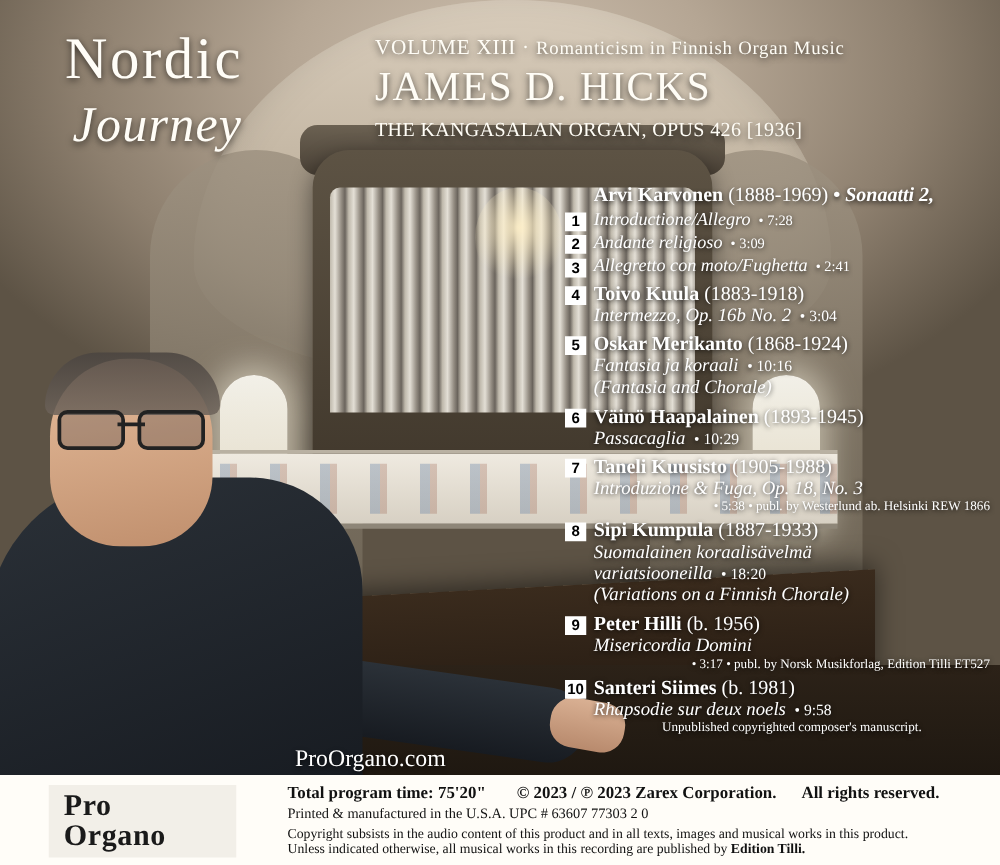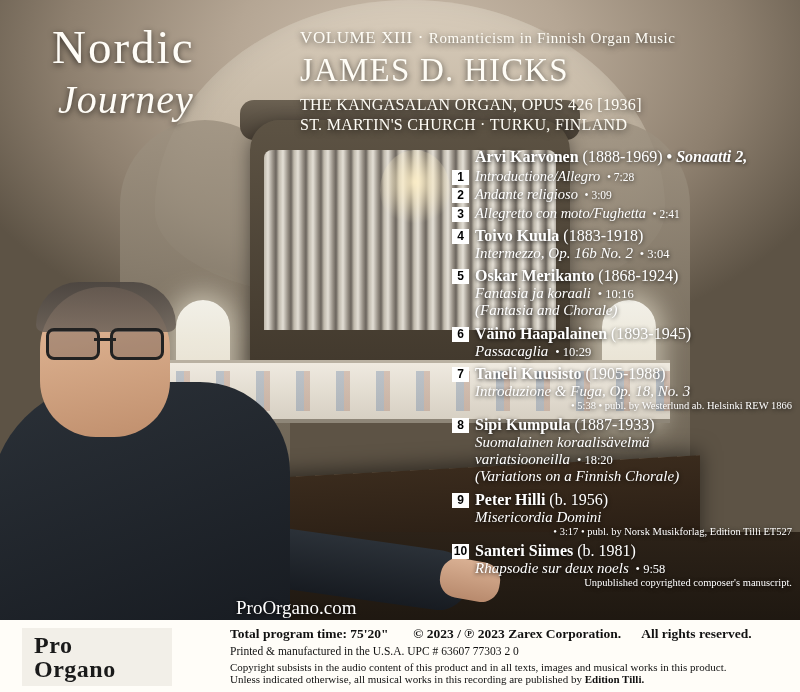--- a/index.html
+++ b/index.html
@@ -158,21 +158,21 @@
   }
   .numspace{flex:0 0 auto;width:17px;}
   .txt{flex:1 1 auto;}
   .composer{font-size:16px;font-weight:bold;line-height:1.12;}
   .composer .yrs{font-weight:normal;}
   .work{font-size:15px;font-style:italic;line-height:1.15;}
   .work .dur{font-style:normal;font-size:12.5px;}
   .mvt{font-size:14.5px;font-style:italic;line-height:1.2;}
   .mvt .dur{font-style:normal;font-size:11.5px;}
   .note{font-size:10.5px;text-align:right;font-style:normal;}
-  .note.center{text-align:right;}
+  .note.center{text-align:center;}
   .bullet{font-style:normal;}
   
   .proorg{
     position:absolute;left:236px;top:597px;font-size:19px;font-weight:normal;
     color:#fff;text-shadow:0 1px 4px rgba(0,0,0,.8);
     font-family:"Liberation Serif",serif;
   }
   .footer{
     position:absolute;left:0;bottom:0;width:800px;height:72px;
     background:#fffdf8;
@@ -180,21 +180,21 @@
   .footer .inner{
     position:absolute;left:230px;top:6px;width:560px;color:#111;
     font-family:"Liberation Serif",serif;
   }
   .f1{font-size:13.5px;font-weight:bold;}
   .f1 .sp{display:inline-block;}
   .f2{font-size:11.5px;margin-top:3px;}
   .f3{font-size:11px;margin-top:4px;}
   .f4{font-size:11px;}
   .logo{
-    position:absolute;left:22px;bottom:6px;width:150px;height:58px;
+    position:absolute;left:39px;bottom:6px;width:150px;height:58px;
     background:#f2efe8;
     display:flex;flex-direction:column;justify-content:center;
     padding-left:12px;box-sizing:border-box;
   }
   .logo .a{font-size:24px;font-weight:bold;color:#1a1a1a;line-height:1.0;letter-spacing:.5px;}
   .logo .b{font-size:24px;font-weight:bold;color:#1a1a1a;line-height:1.0;letter-spacing:.5px;}
 </style>
 </head>
 <body>
 
@@ -237,21 +237,20 @@
     <div class="l2">Journey</div>
   </div>
 
   <div class="header">
     <div class="vol">
       <span>VOLUME XIII ·</span>
       <span class="small">Romanticism in Finnish Organ Music</span>
     </div>
     <div class="artist">JAMES D. HICKS</div>
     <div class="sub1">THE KANGASALAN ORGAN, OPUS 426 [1936]</div>
-    <div class="sub2">ST. MARTIN'S CHURCH · TURKU, FINLAND</div>
   </div>
 
   <div class="tracks">
 
     <div class="grp">
       <div class="row">
         <div class="numspace"></div>
         <div class="txt">
           <div class="composer">
             <span>Arvi Karvonen</span>

